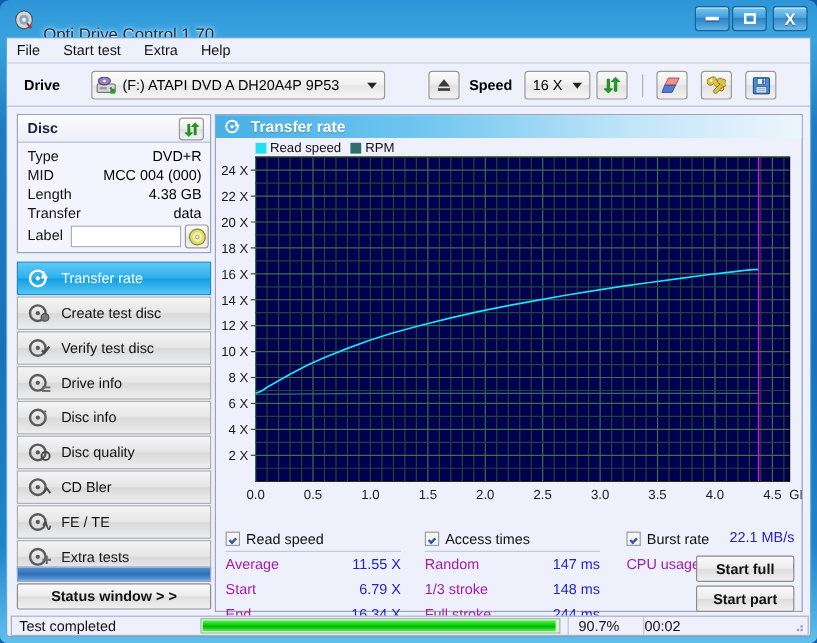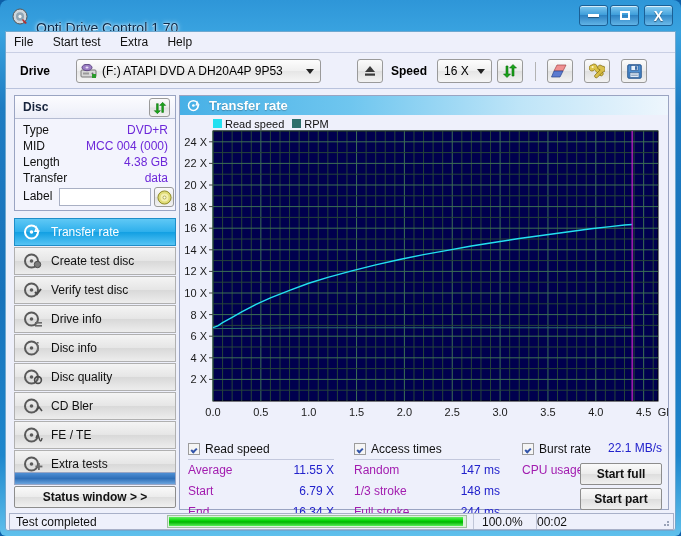--- a/index.html
+++ b/index.html
@@ -133,21 +133,21 @@
   }
   #disc-head-title { position:absolute; left:8px; top:4px; font-weight:bold; font-size:12px; color:#17243c;}
   #disc-refresh-btn {
     position:absolute; right:5px; top:2px; width:21px; height:19px;
     background: linear-gradient(180deg,#fbfbfb 0%, #ececec 48%, #e0e0e0 52%, #f2f2f2 100%);
     border:1px solid #9a9a9a; border-radius:3px;
     display:flex;align-items:center;justify-content:center;
   }
   .disc-row { position:absolute; left:0; width:160px; height:16px; font-size:12px;}
   .disc-key { position:absolute; left:8px; top:0; color:#111; }
-  .disc-val { position:absolute; right:7px; top:0; color:#6d28d9; }
+  .disc-val { position:absolute; right:7px; top:0; color:#000000; }
   #label-input {
     position:absolute; left:44px; top:92px; width:92px; height:18px;
     background:#fff; border:1px solid #a9b0c4;
   }
   #label-disc-btn {
     position:absolute; left:139px; top:91px; width:20px; height:20px;
     background: linear-gradient(180deg,#fbfbfb 0%, #ececec 48%, #e0e0e0 52%, #f2f2f2 100%);
     border:1px solid #9a9a9a; border-radius:3px;
     display:flex;align-items:center;justify-content:center;
   }
@@ -663,21 +663,21 @@
         </div>
       </div>
     </div>
 
     <div id="statusbar">
       <div id="sb-text">Test completed</div>
       <div id="sb-progress-wrap">
         <div id="sb-progress-bar" style="width: 294px;"></div>
       </div>
       <div id="sb-sep1"></div>
-      <div id="sb-pct">100.0%</div>
+      <div id="sb-pct">90.7%</div>
       <div id="sb-sep2"></div>
       <div id="sb-time">00:02</div>
       <svg id="sb-grip" viewBox="0 0 12 12">
         <g fill="#9aa3b8">
           <rect x="8" y="8" width="2" height="2"></rect>
             <rect x="5" y="8" width="2" height="2"></rect>
           <rect x="8" y="5" width="2" height="2"></rect>
         </g>
       </svg>
     </div>

